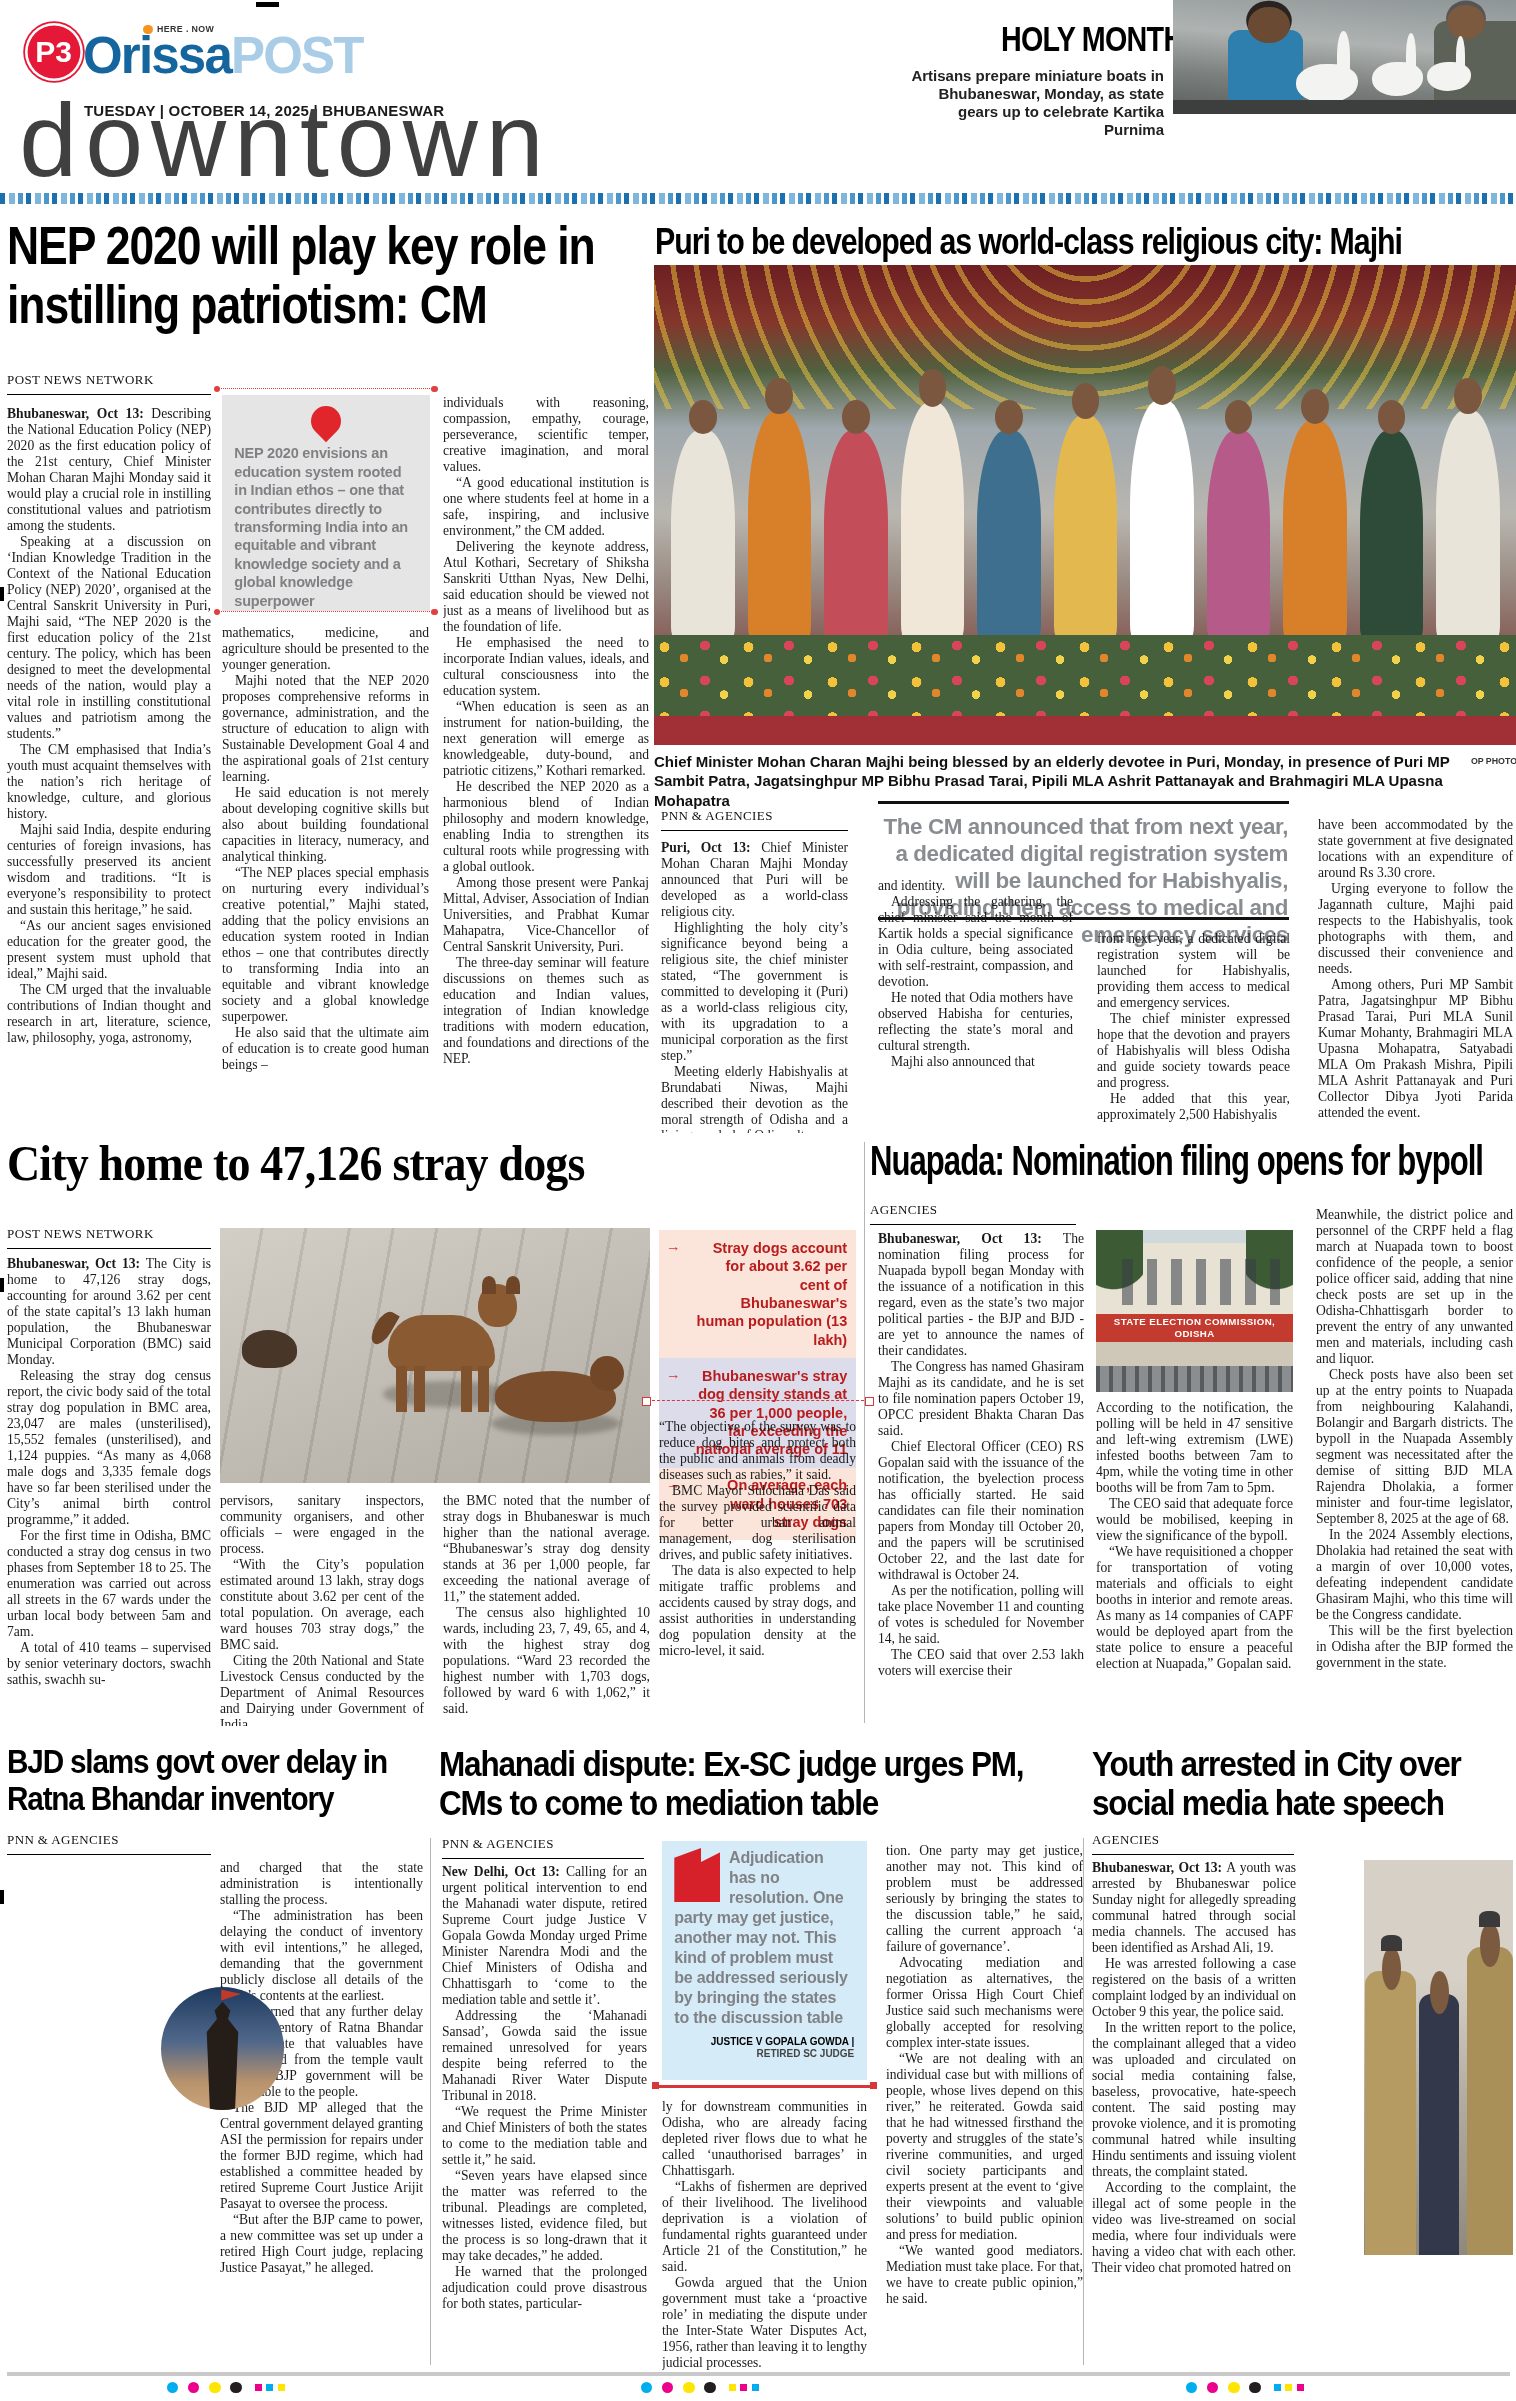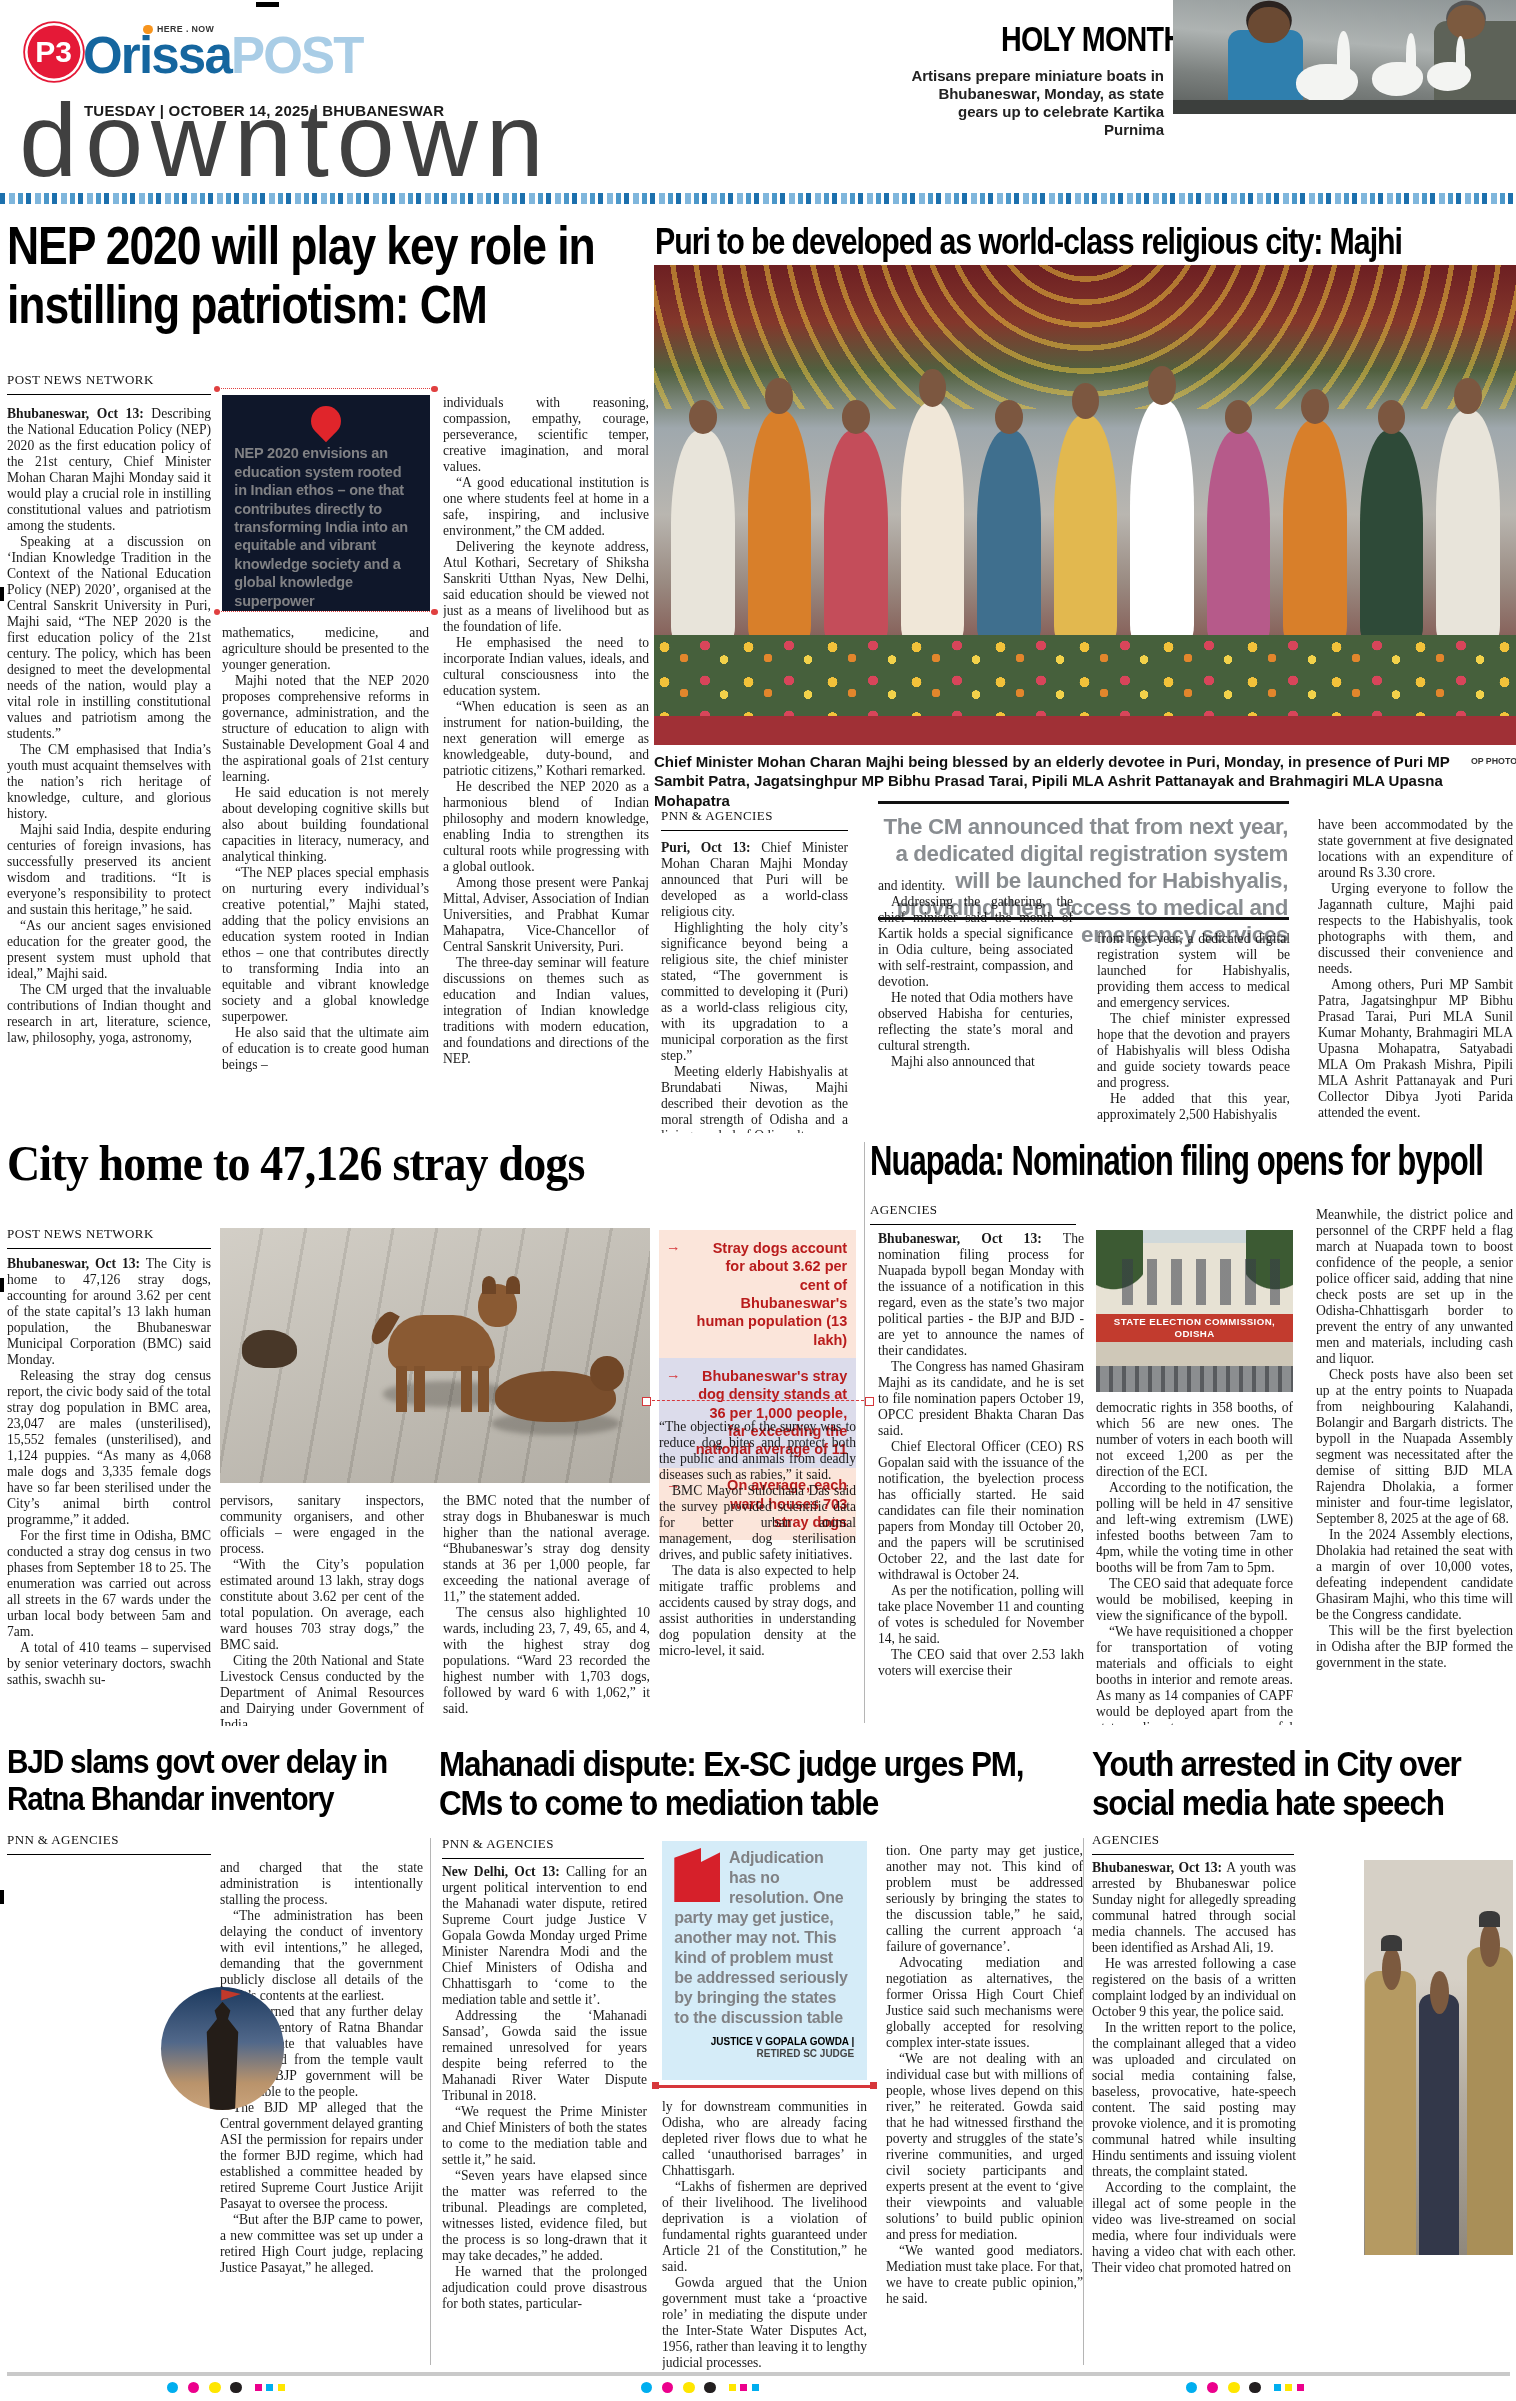--- a/index.html
+++ b/index.html
@@ -30,21 +30,21 @@
   .byline{position:absolute;font:400 13px/16px "Liberation Serif",serif;color:#111;letter-spacing:0.4px;
       border-bottom:1.8px solid #000;padding-bottom:6.1px;}
   .bodycol{position:absolute;font-size:13.6px;line-height:16px;text-align:justify;overflow:hidden;}
   .bodycol p{margin:0;text-indent:13px;}
   .bodycol p:first-child,.bodycol p.lead{text-indent:0;}
   .bodycol p.lead strong{font-weight:700;}
   
   .dotrule{position:absolute;height:0;border-top:1.8px dotted #e04040;}
   .dotrule::before,.dotrule::after{content:"";position:absolute;top:-3.5px;width:6.1px;height:6.1px;border-radius:50%;background:#e04040;}
   .dotrule::before{left:-3.5px;} .dotrule::after{right:-3.5px;}
-  .qbox{position:absolute;background:#0f172a;overflow:hidden;padding:7px 12.3px;}
+  .qbox{position:absolute;background:#e5e5e5;overflow:hidden;padding:7px 12.3px;}
   .qdrop{width:30px;height:30px;background:#e0252b;border-radius:50% 50% 50% 0;transform:rotate(-45deg);margin:3.5px auto 8.8px;}
   .qtext{font:700 14.5px/18.4px "Liberation Sans",sans-serif;color:#808184;letter-spacing:-0.2px;}
   .qattr{margin-top:8px;font:700 10px/12.3px "Liberation Sans",sans-serif;color:#000;}
   .qattr .role{color:#444;font-weight:700;}
   .blackrule{position:absolute;height:2.6px;background:#111;}
   .bigquote{position:absolute;text-align:right;font:700 22.4px/27px "Liberation Sans",sans-serif;
       color:#898d91;letter-spacing:-0.4px;}
   .qmark{float:left;width:46px;height:54px;background:#d6202a;margin:0 8.8px 3.5px 0;
       clip-path:polygon(0 18%,58% 0,58% 26%,100% 8%,100% 100%,0 100%);}
   .redrule{position:absolute;height:2.6px;background:#d6373b;}
@@ -300,21 +300,20 @@
       <p>The CEO said that over 2.53 lakh voters will exercise their</p>
     </div>
   <div class="photo ph-nua" style="left:1096px;top:1230px;width:197px;height:162px;">
     <div class="nu-tree" style="left:-6%;"></div>
     <div class="nu-tree" style="right:-6%;"></div>
     <div class="nu-win"></div>
     <div class="nu-banner">STATE ELECTION COMMISSION, ODISHA</div>
     <div class="nu-gate"></div>
   </div>
   <div class="bodycol" style="left:1096px;top:1400px;width:197px;height:325px;">
-      <p>democratic rights in 358 booths, of which 56 are new ones. The number of voters in each booth will not exceed 1,200 as per the direction of the ECI.</p>
       <p>According to the notification, the polling will be held in 47 sensitive and left-wing extremism (LWE) infested booths between 7am to 4pm, while the voting time in other booths will be from 7am to 5pm.</p>
       <p>The CEO said that adequate force would be mobilised, keeping in view the significance of the bypoll.</p>
       <p>“We have requisitioned a chopper for transportation of voting materials and officials to eight booths in interior and remote areas. As many as 14 companies of CAPF would be deployed apart from the state police to ensure a peaceful election at Nuapada,” Gopalan said.</p>
     </div>
   <div class="bodycol" style="left:1316px;top:1207px;width:197px;height:518px;">
       <p>Meanwhile, the district police and personnel of the CRPF held a flag march at Nuapada town to boost confidence of the people, a senior police officer said, adding that nine check posts are set up in the Odisha-Chhattisgarh border to prevent the entry of any unwanted men and materials, including cash and liquor.</p>
       <p>Check posts have also been set up at the entry points to Nuapada from neighbouring Kalahandi, Bolangir and Bargarh districts. The bypoll in the Nuapada Assembly segment was necessitated after the demise of sitting BJD MLA Rajendra Dholakia, a former minister and four-time legislator, September 8, 2025 at the age of 68.</p>
       <p>In the 2024 Assembly elections, Dholakia had retained the seat with a margin of over 10,000 votes, defeating independent candidate Ghasiram Majhi, who this time will be the Congress candidate.</p>
       <p>This will be the first byelection in Odisha after the BJP formed the government in the state.</p>
     </div>

